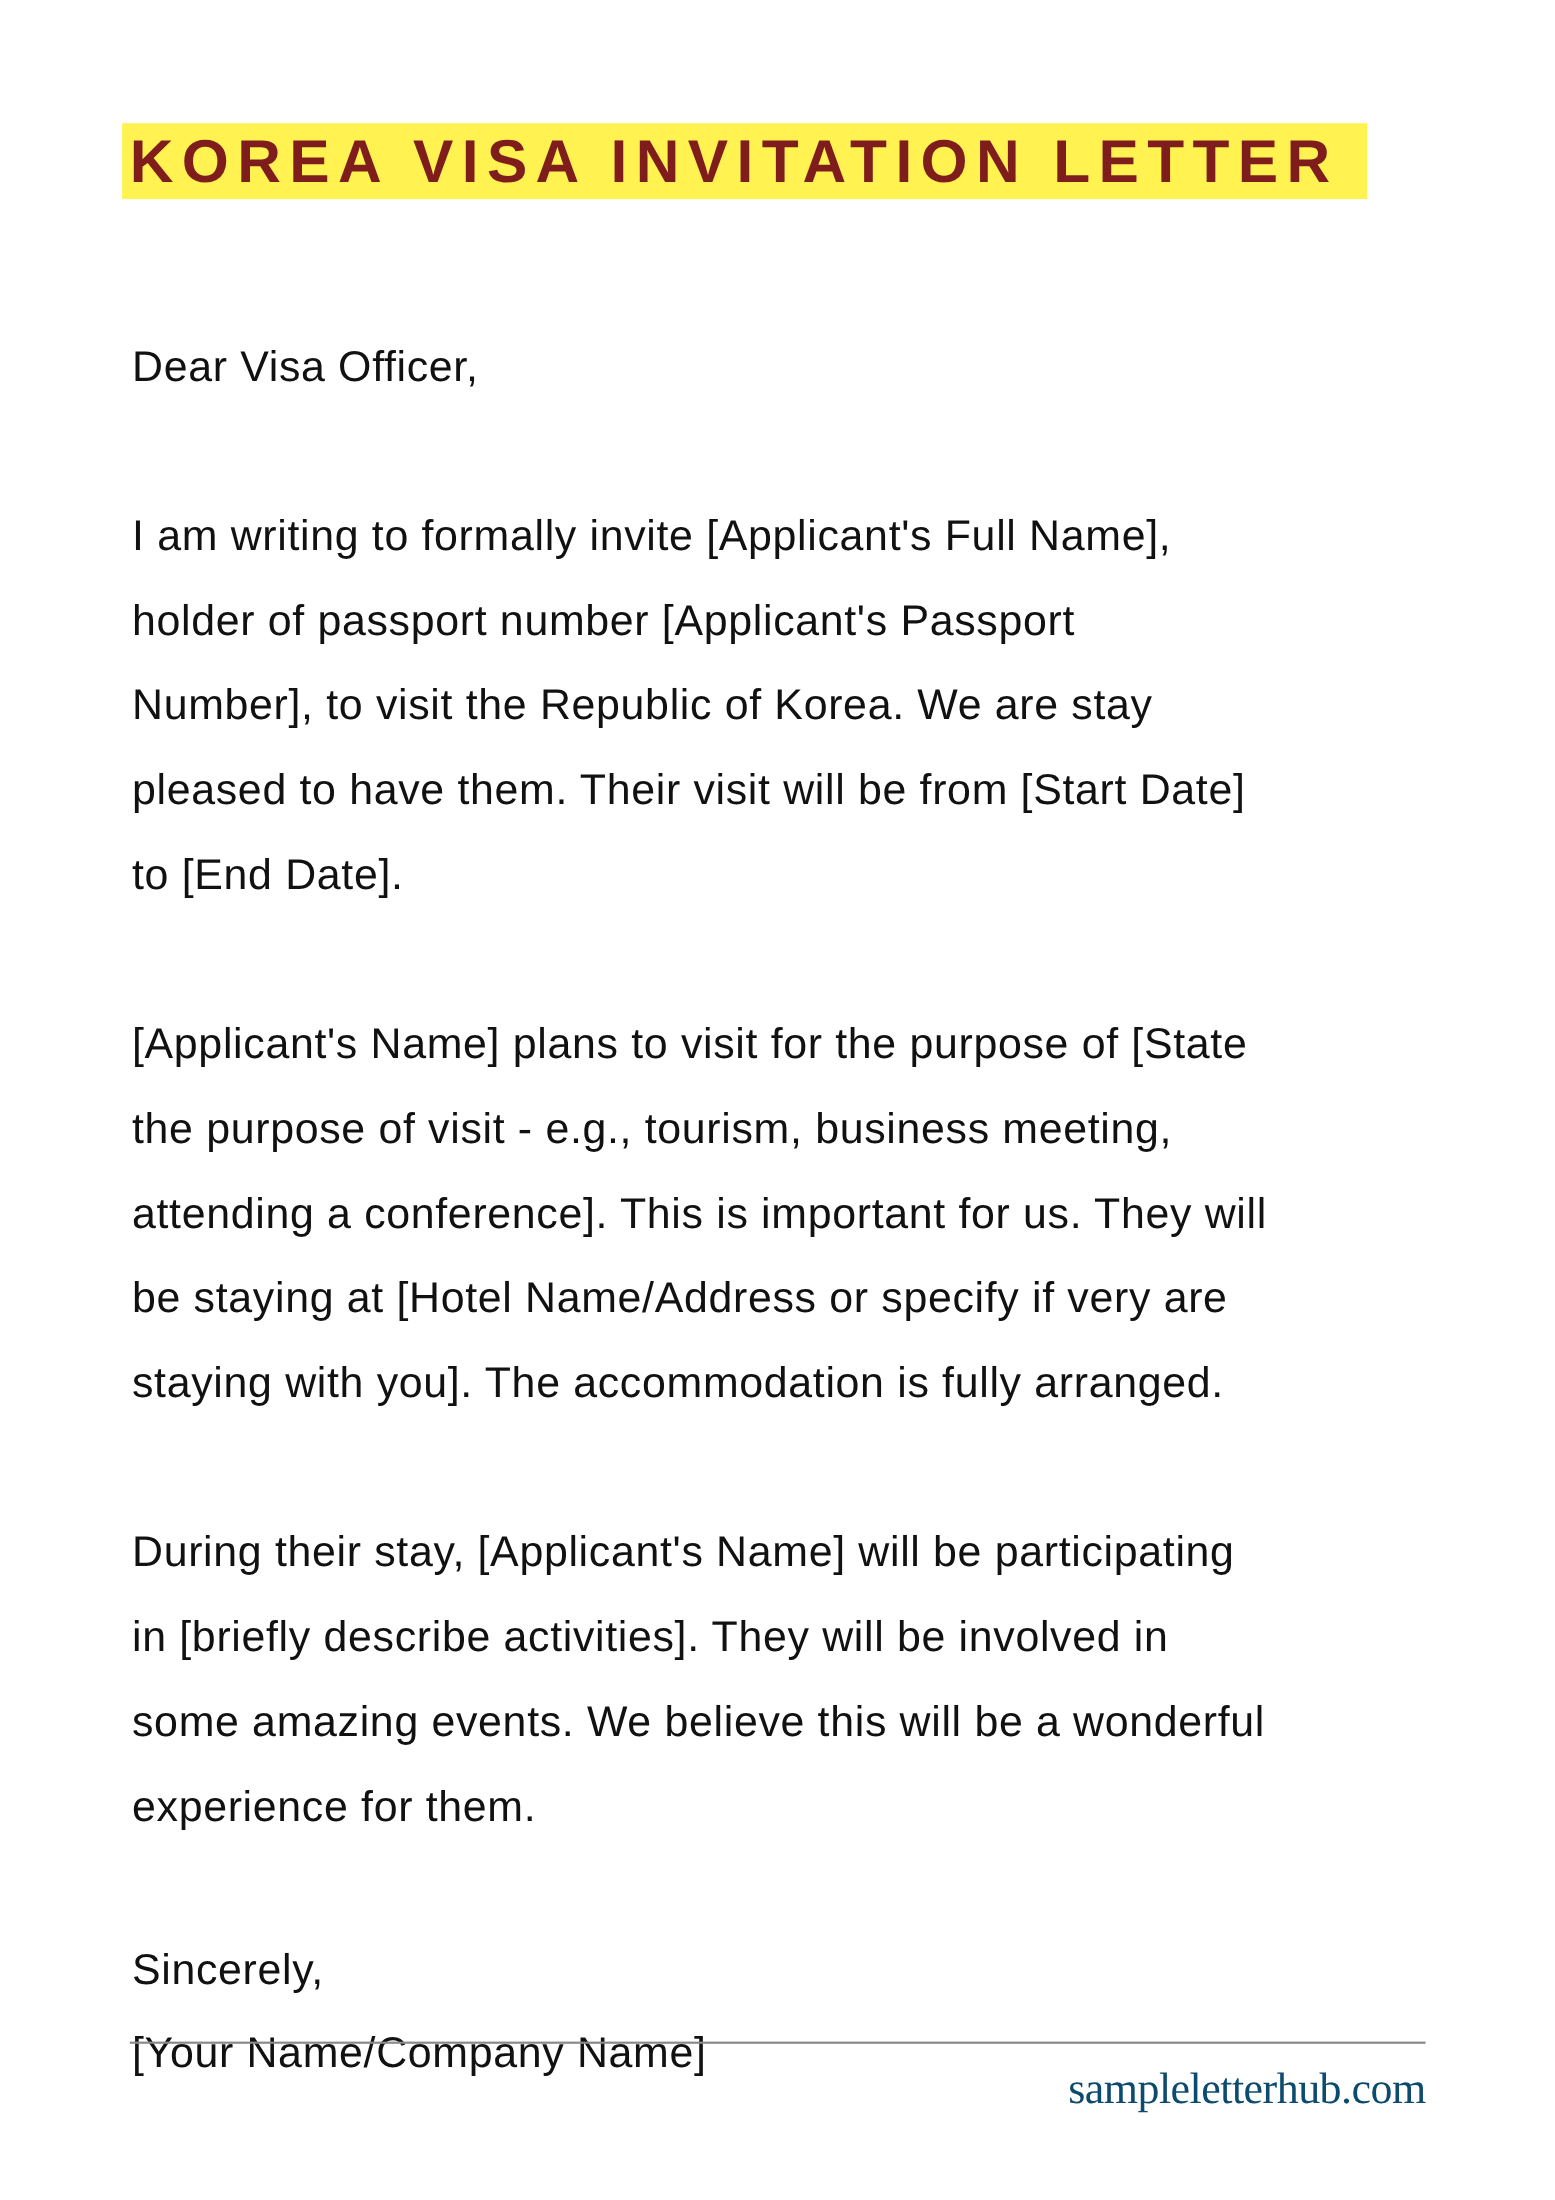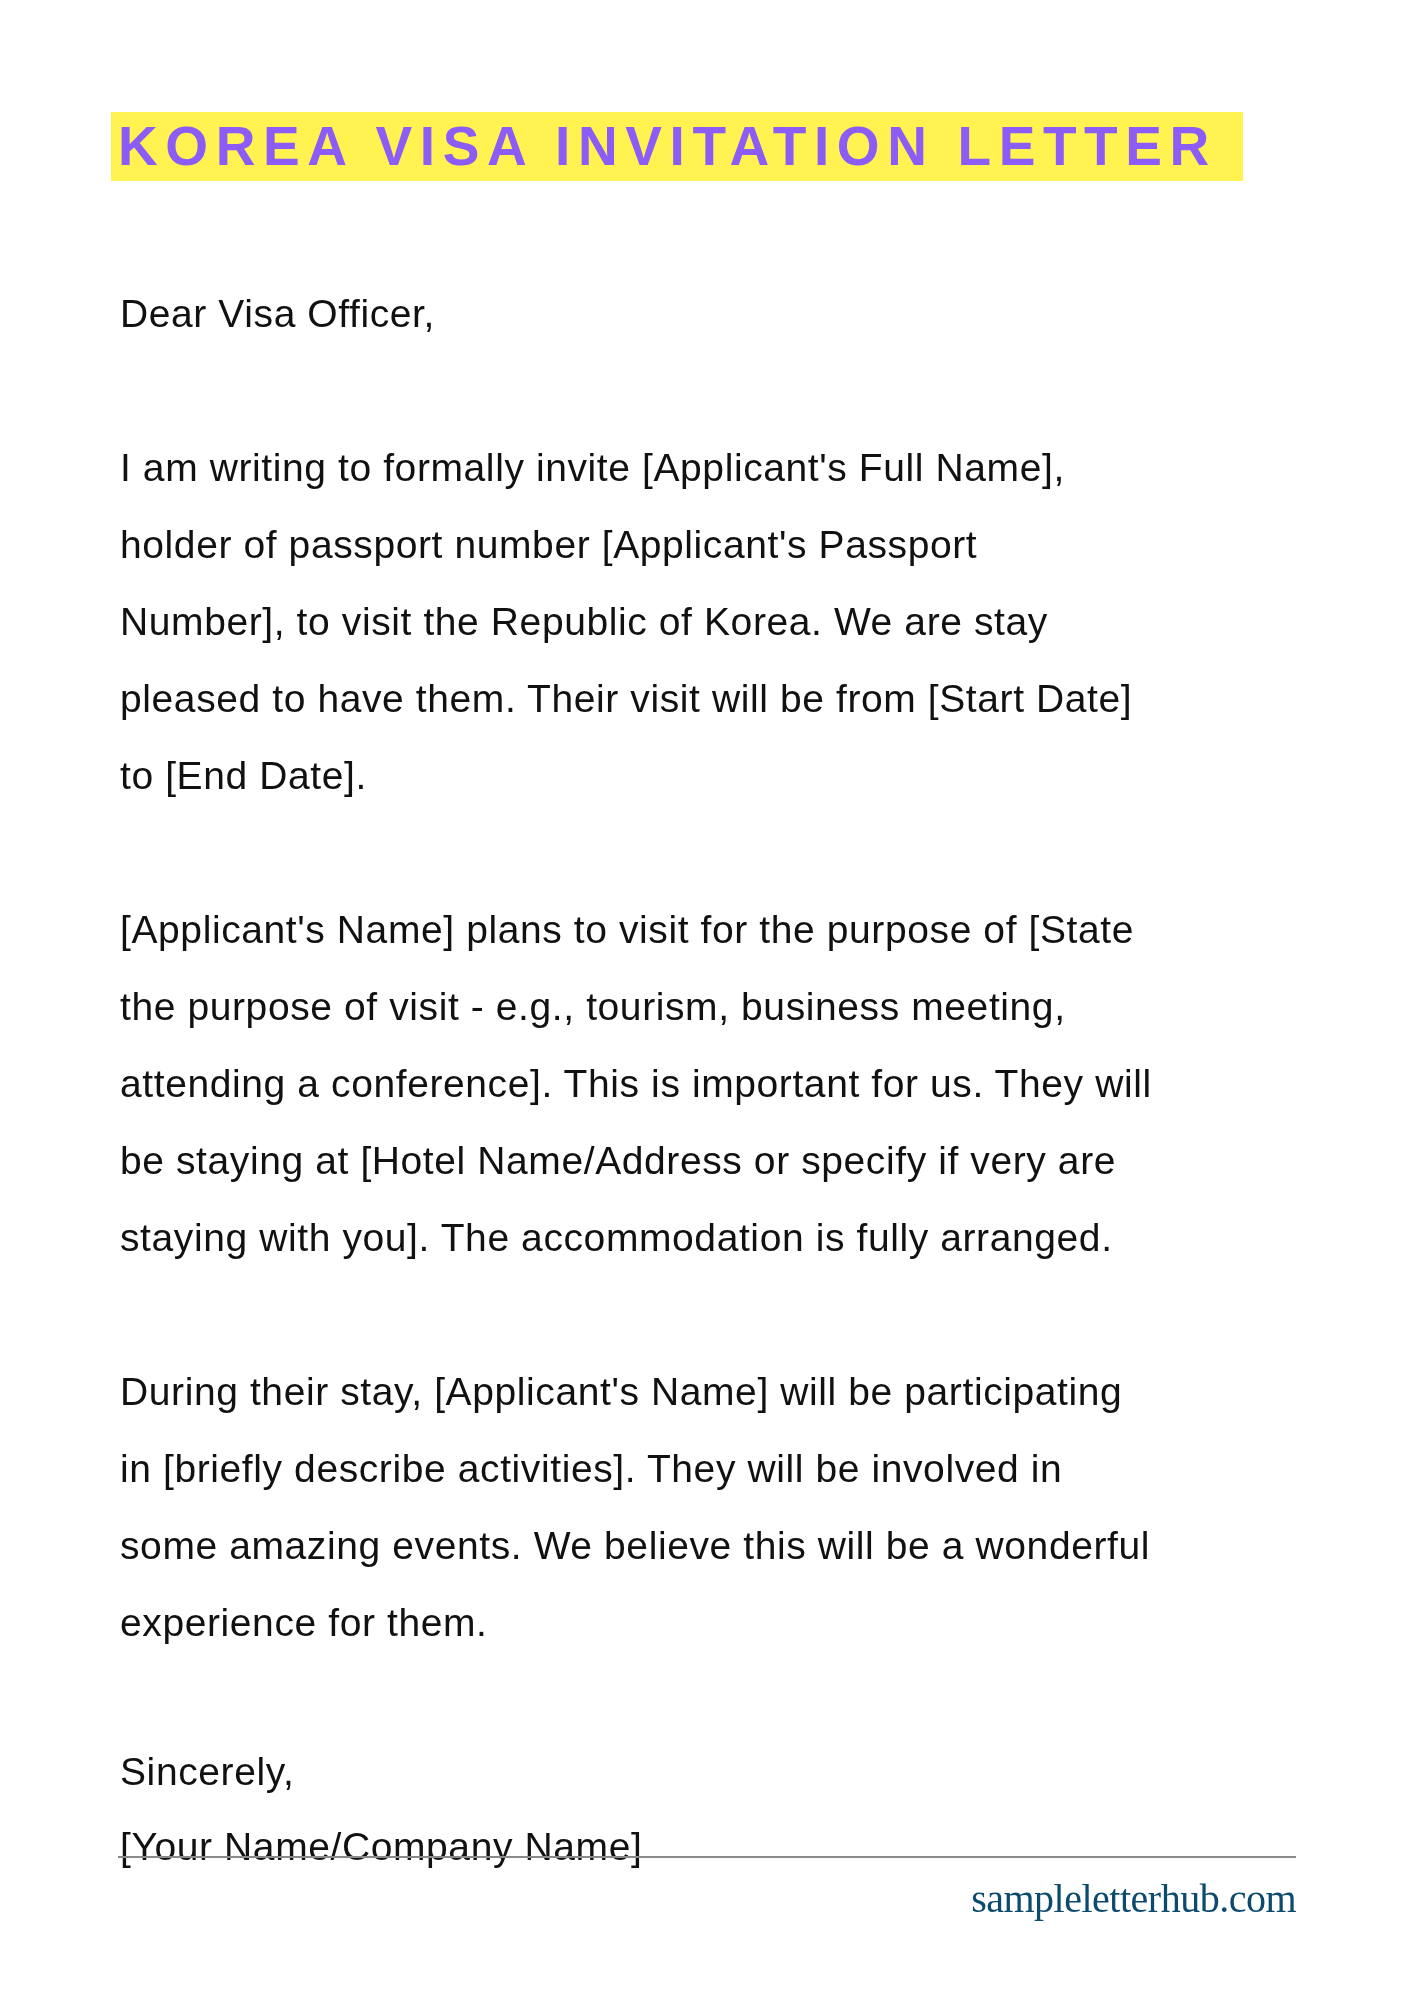--- a/index.html
+++ b/index.html
@@ -26,33 +26,34 @@
   .title-text {
     position: absolute;
     left: 118px;
     top: 116px;
     height: 60px;
     line-height: 60px;
     font-family: "Liberation Sans", sans-serif;
     font-weight: bold;
     font-size: 55px;
     letter-spacing: 7.6px;
-    color: #8b5cf6;
+    color: #7f1d1d;
     white-space: nowrap;
   }
   .line {
     position: absolute;
     left: 120px;
     font-family: "Liberation Sans", sans-serif;
     font-size: 39px;
     letter-spacing: 0.6px;
     line-height: 48px;
     height: 48px;
     white-space: nowrap;
     color: #111111;
+    margin-top: 20px;
   }
   .divider {
     position: absolute;
     left: 118px;
     top: 1856px;
     width: 1178px;
     height: 2px;
     background: #8a8a8a;
   }
   .footer-site {

